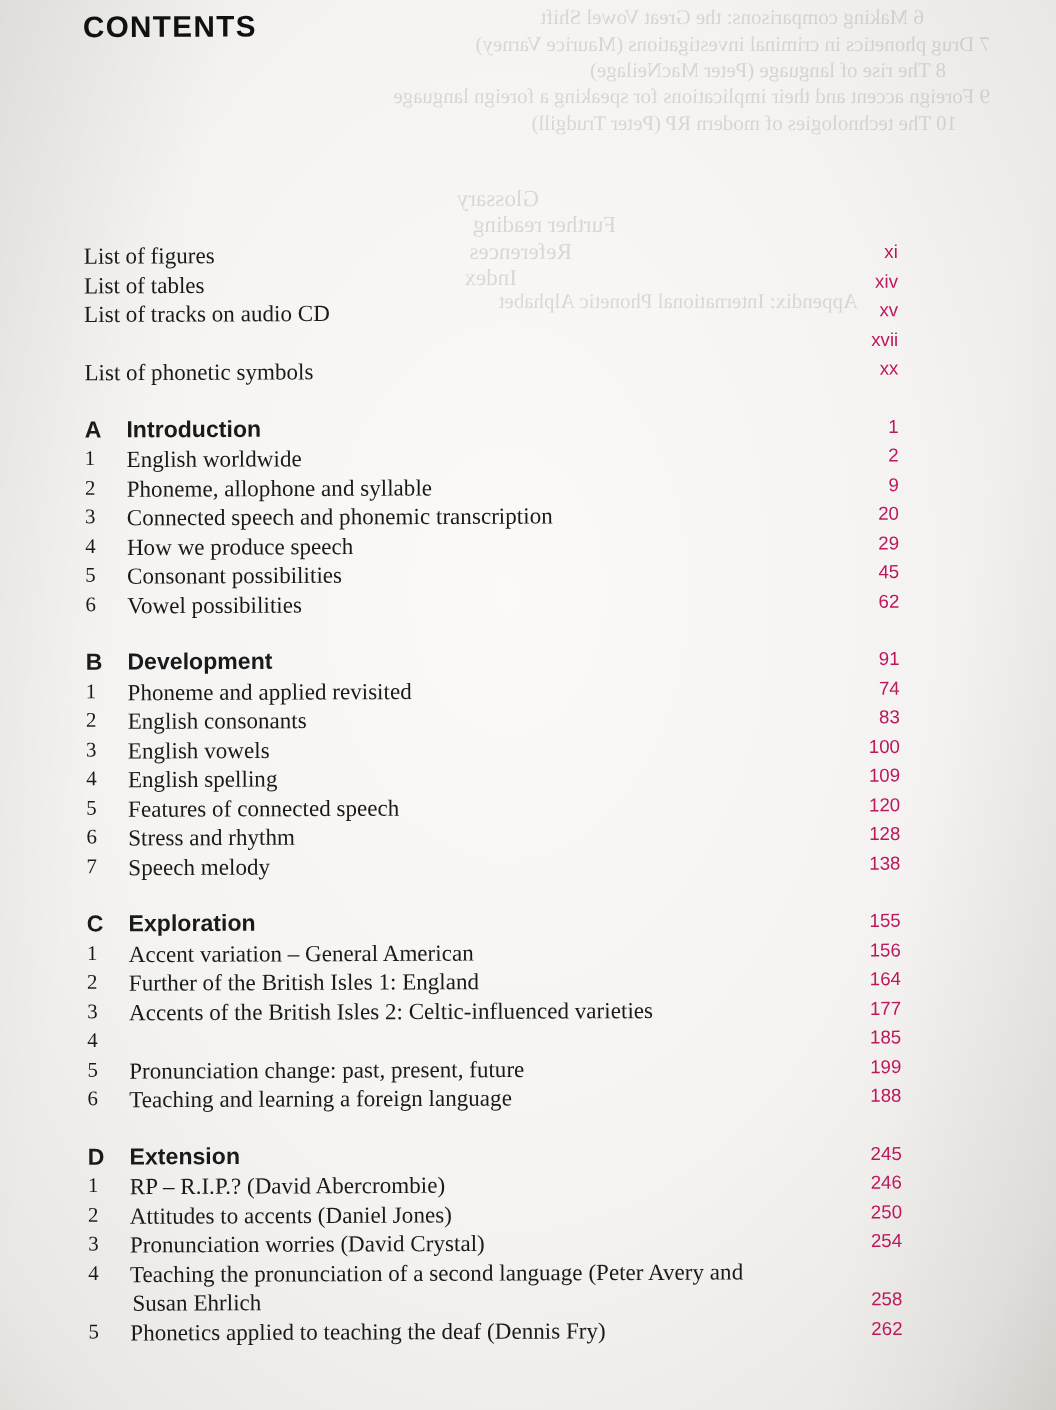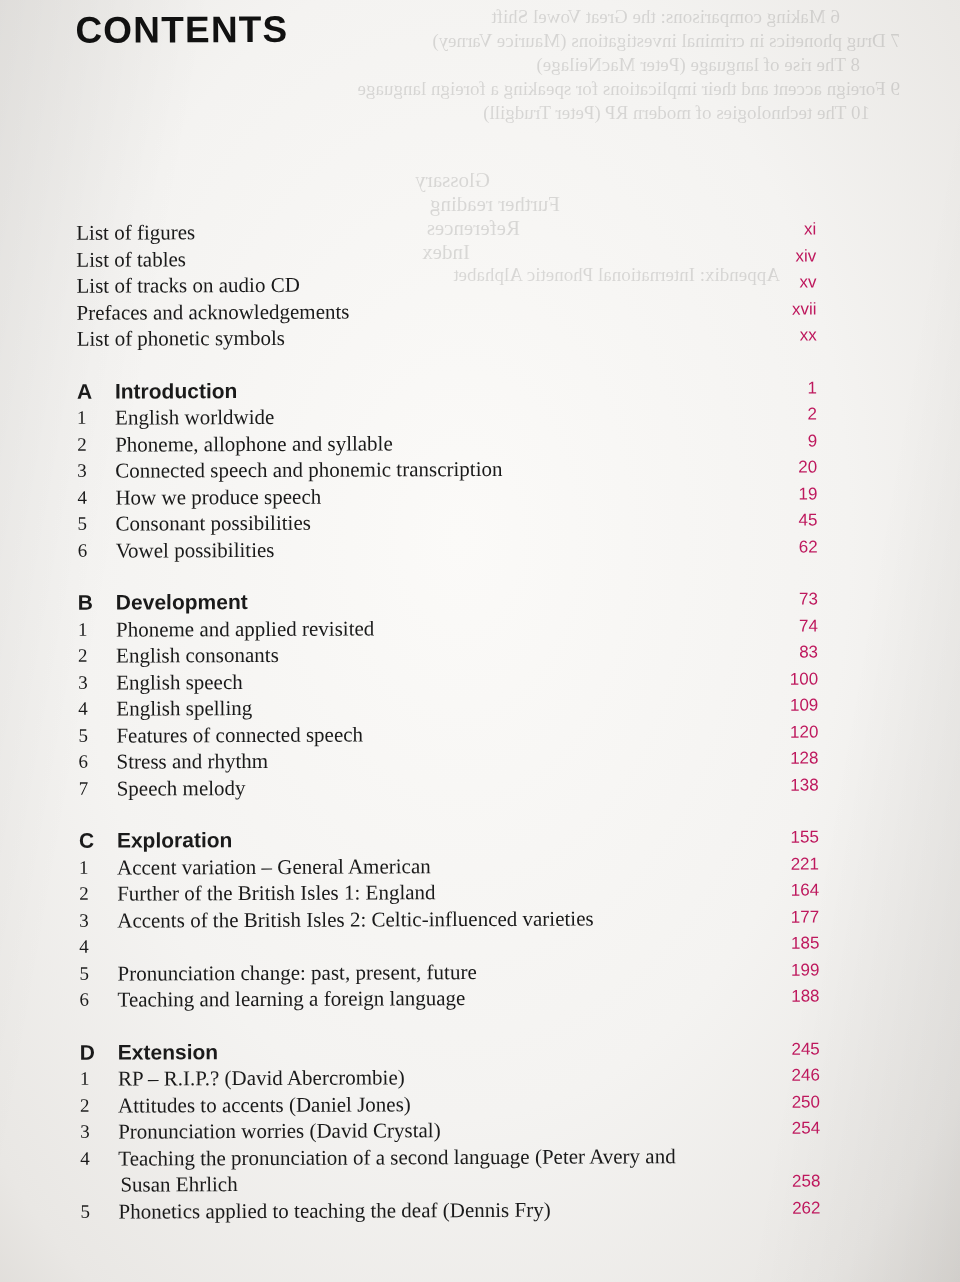--- a/index.html
+++ b/index.html
@@ -50,21 +50,21 @@
     top: 0;
     width: 960px;
     height: 1282px;
   }
   .title {
     position: absolute;
     left: 78px;
     top: 8px;
     font-family: "Liberation Sans", sans-serif;
     font-weight: bold;
-    font-size: 37px;
+    font-size: 27px;
     letter-spacing: 1.2px;
     color: #111;
   }
   .toc {
     position: absolute;
     left: 78px;
     top: 218px;
     width: 740px;
   }
   .row {
@@ -148,21 +148,20 @@
     </div>
     <div class="row">
       <span class="label">List of tables</span>
       <span class="page-no">xiv</span>
     </div>
     <div class="row">
       <span class="label">List of tracks on audio CD</span>
       <span class="page-no">xv</span>
     </div>
     <div class="row">
-      <span class="label">Prefaces and acknowledgements</span>
       <span class="page-no">xvii</span>
     </div>
     <div class="row">
       <span class="label">List of phonetic symbols</span>
       <span class="page-no">xx</span>
     </div>
 
     <div class="gap"></div>
 
     <div class="row sec-head">
@@ -181,53 +180,53 @@
       <span class="page-no">9</span>
     </div>
     <div class="row indent">
       <span class="num">3</span>
       <span class="label">Connected speech and phonemic transcription</span>
       <span class="page-no">20</span>
     </div>
     <div class="row indent">
       <span class="num">4</span>
       <span class="label">How we produce speech</span>
-      <span class="page-no">19</span>
+      <span class="page-no">29</span>
     </div>
     <div class="row indent">
       <span class="num">5</span>
       <span class="label">Consonant possibilities</span>
       <span class="page-no">45</span>
     </div>
     <div class="row indent">
       <span class="num">6</span>
       <span class="label">Vowel possibilities</span>
       <span class="page-no">62</span>
     </div>
 
     <div class="gap"></div>
 
     <div class="row sec-head">
       <span class="num">B</span>
       <span class="label">Development</span>
-      <span class="page-no">73</span>
+      <span class="page-no">91</span>
     </div>
     <div class="row indent">
       <span class="num">1</span>
       <span class="label">Phoneme and applied revisited</span>
       <span class="page-no">74</span>
     </div>
     <div class="row indent">
       <span class="num">2</span>
       <span class="label">English consonants</span>
       <span class="page-no">83</span>
     </div>
     <div class="row indent">
       <span class="num">3</span>
-      <span class="label">English speech</span>
+      <span class="label">English vowels</span>
       <span class="page-no">100</span>
     </div>
     <div class="row indent">
       <span class="num">4</span>
       <span class="label">English spelling</span>
       <span class="page-no">109</span>
     </div>
     <div class="row indent">
       <span class="num">5</span>
       <span class="label">Features of connected speech</span>
@@ -247,21 +246,21 @@
     <div class="gap"></div>
 
     <div class="row sec-head">
       <span class="num">C</span>
       <span class="label">Exploration</span>
       <span class="page-no">155</span>
     </div>
     <div class="row indent">
       <span class="num">1</span>
       <span class="label">Accent variation – General American</span>
-      <span class="page-no">221</span>
+      <span class="page-no">156</span>
     </div>
     <div class="row indent">
       <span class="num">2</span>
       <span class="label">Further of the British Isles 1: England</span>
       <span class="page-no">164</span>
     </div>
     <div class="row indent">
       <span class="num">3</span>
       <span class="label">Accents of the British Isles 2: Celtic-influenced varieties</span>
       <span class="page-no">177</span>

